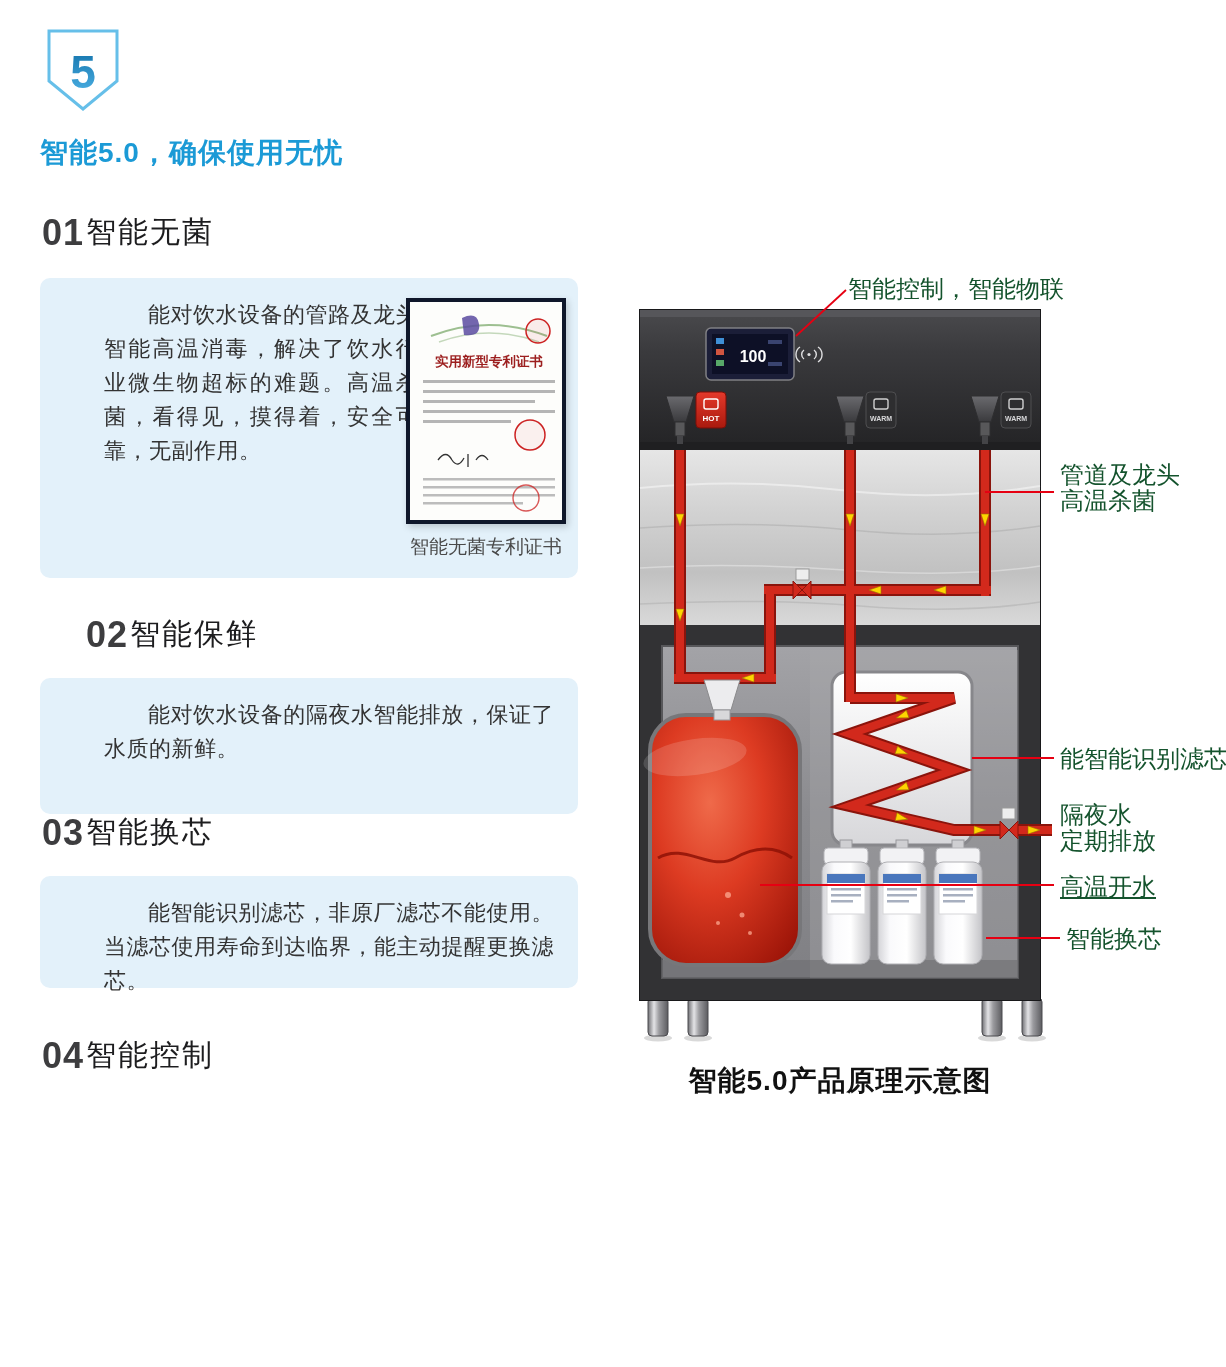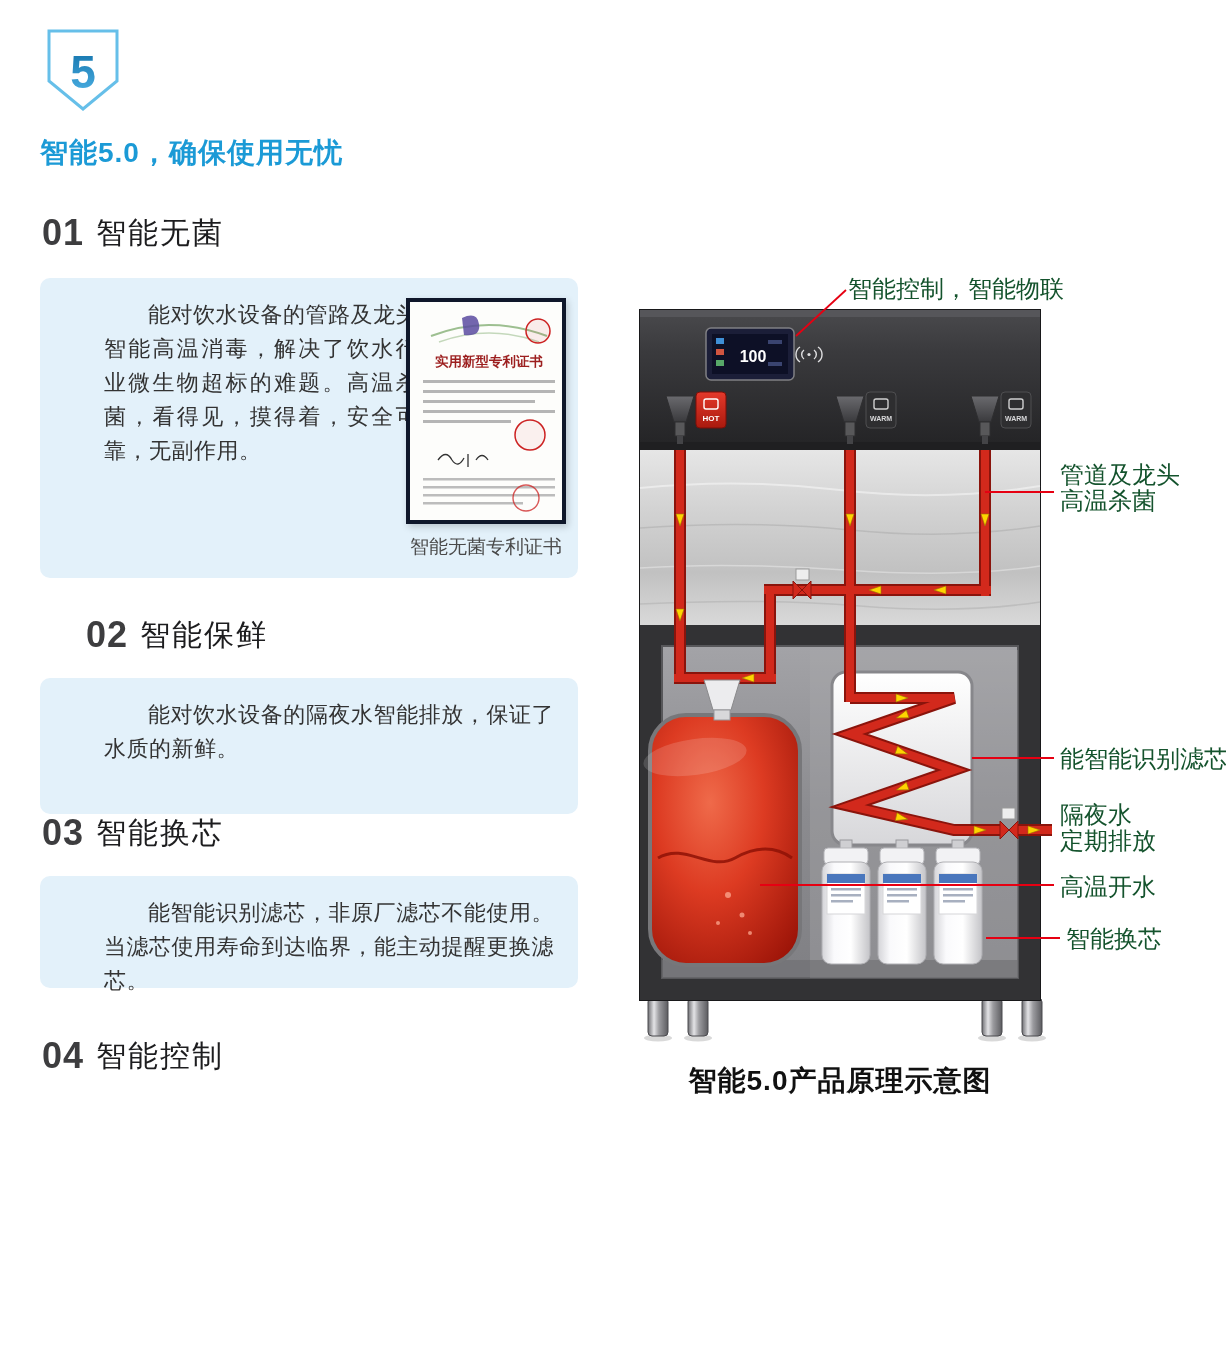--- a/index.html
+++ b/index.html
@@ -5,21 +5,21 @@
   * { margin:0; padding:0; box-sizing:border-box; }
   html,body { background:#ffffff; }
   body { font-family:"Liberation Sans","DejaVu Sans",sans-serif; }
   .page { position:relative; width:1226px; height:1367px; background:#fff; overflow:hidden; }
 
   .badge { position:absolute; left:44px; top:26px; }
 
   .page-title { position:absolute; left:40px; top:134px; font-size:28px; font-weight:bold;
                 color:#1b9ad6; letter-spacing:1px; }
 
-  .fhead { position:absolute; left:42px; display:flex; align-items:center; gap:12px; }
+  .fhead { position:absolute; left:42px; display:flex; align-items:flex-start; gap:2px; }
   .fnum  { font-size:36px; font-weight:bold; color:#3d3d3f; letter-spacing:1px; }
   .ftitle{ font-size:30px; font-weight:normal; color:#1d1d1f; letter-spacing:2px; }
 
   .fbox { position:absolute; left:40px; width:538px; background:#e3f1fa; border-radius:10px; }
   .fbody { padding:20px 24px 0 24px; font-size:22px; line-height:34px; color:#333;
            text-align:justify; text-indent:2em; letter-spacing:0.5px;margin-left:40px; }
 
   .cert { position:absolute; left:366px; top:20px; width:160px; height:226px;
           background:#fdfdfb; border:4px solid #0f172a; box-shadow:2px 3px 7px rgba(0,0,0,.18); }
   .cert-caption { position:absolute; left:366px; top:256px; width:160px; text-align:center;
@@ -346,21 +346,21 @@
       <div>管道及龙头</div>
       <div>高温杀菌</div>
     </div>
     <div class="dlabel" style="left:450px; top:476px;">
       <div>能智能识别滤芯</div>
     </div>
     <div class="dlabel" style="left:450px; top:532px;">
       <div>隔夜水</div>
       <div>定期排放</div>
     </div>
-    <div class="dlabel" style="left:450px; top:604px;">
+    <div class="dlabel" style="left:450px; top:604px;text-decoration:underline;">
       <div>高温开水</div>
     </div>
     <div class="dlabel" style="left:456px; top:656px;">
       <div>智能换芯</div>
     </div>
 
     <div class="diagram-caption">智能5.0产品原理示意图</div>
   </div>
 
 </div>

